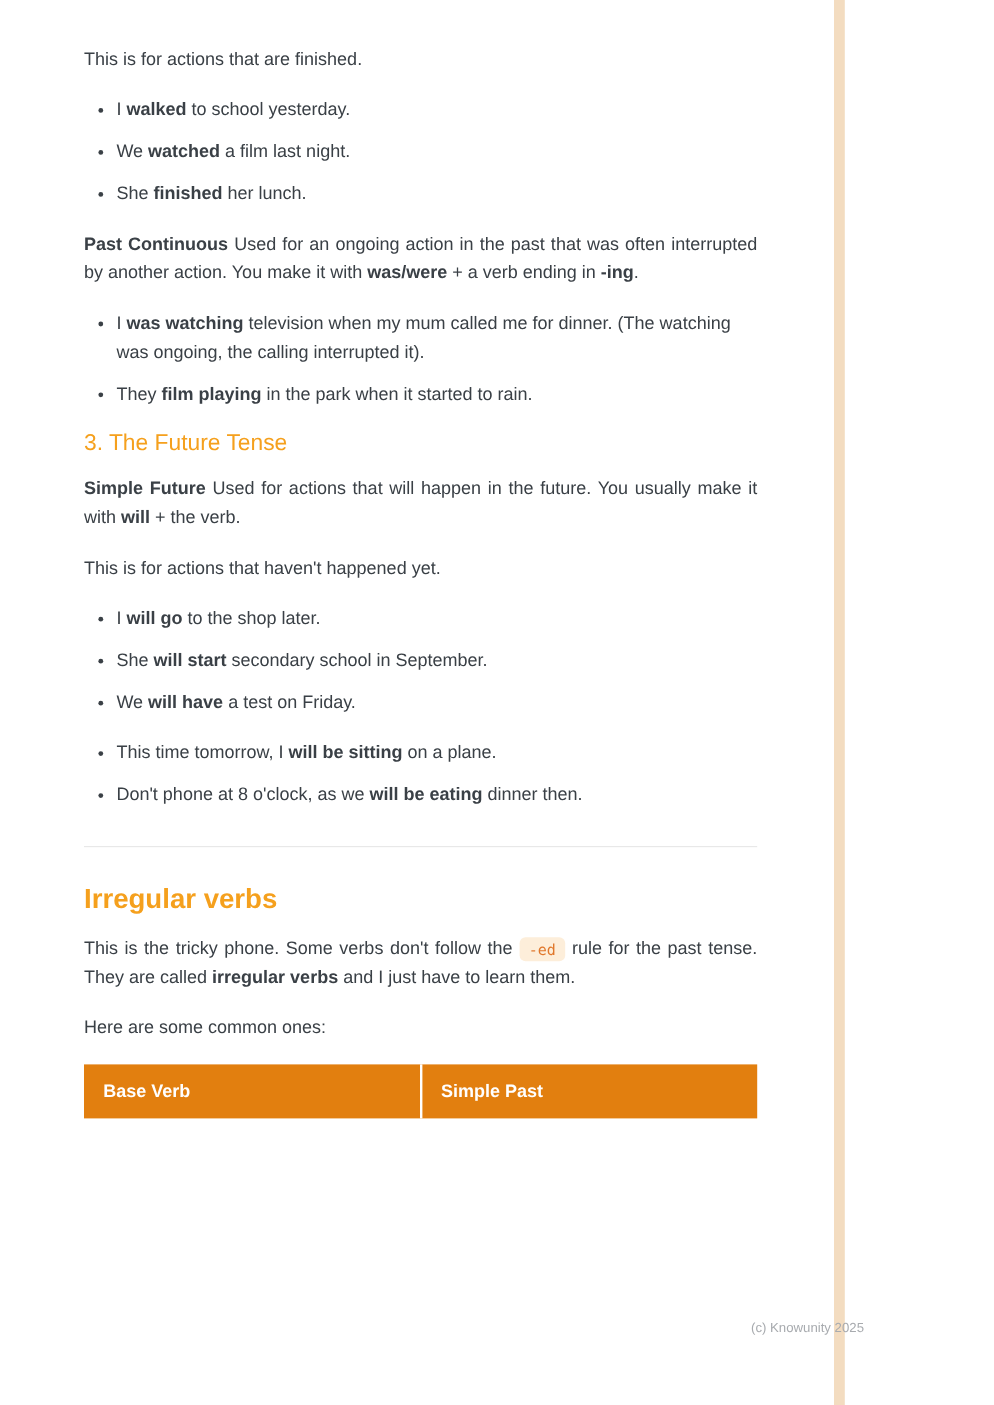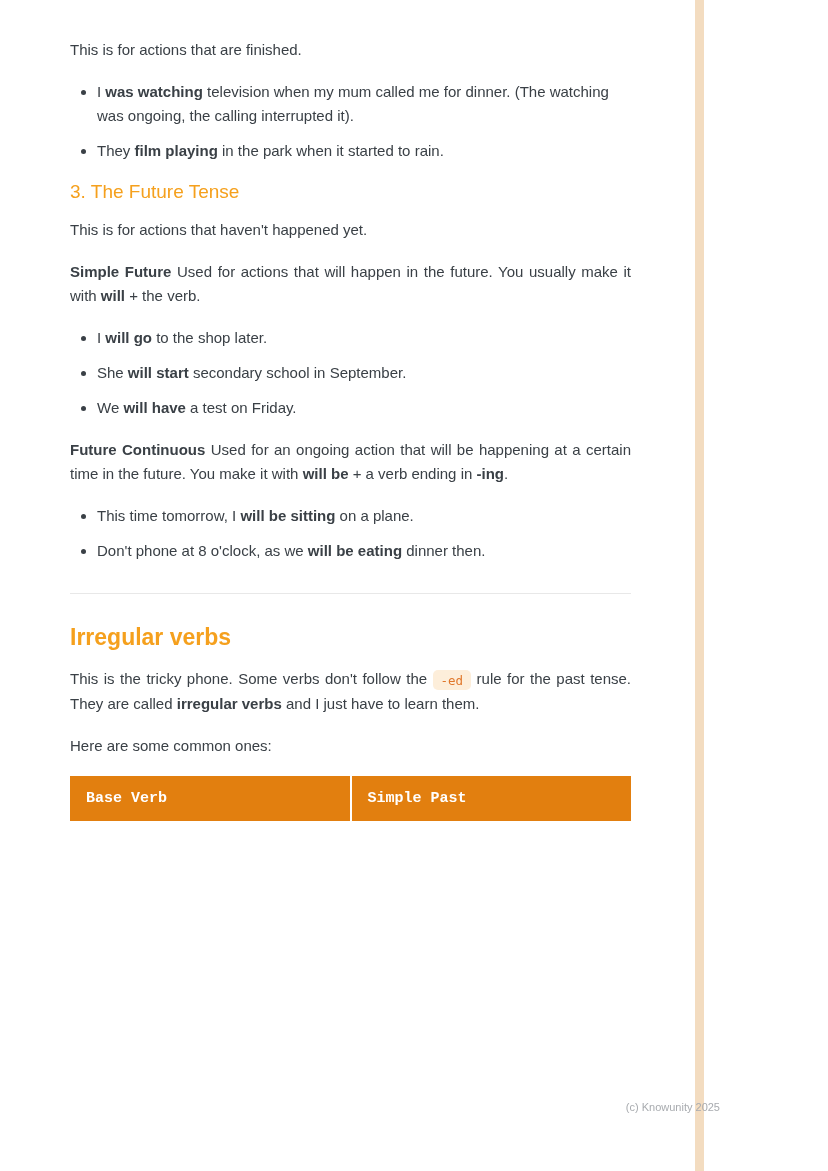--- a/index.html
+++ b/index.html
@@ -76,21 +76,20 @@
     margin-top: 14px;
   }
   table.verb-table th {
     background: var(--table-header-bg, #e27f0f);
     color: var(--table-header-text, #ffffff);
     text-align: left;
     font-size: 15px;
     font-weight: 700;
     padding: 14px 16px;
     width: 50%;
-    font-family: Liberation Mono, monospace;
   }
   table.verb-table th + th {
     border-left: 2px solid #ffffff;
   }
   .edge-bar {
     position: absolute;
     top: 0;
     right: 72px;
     width: 9px;
     height: 100%;
@@ -109,40 +108,45 @@
 </style>
 </head>
 <body>
 
 <div class="page">
   <div class="content">
 
     <p>This is for actions that are finished.</p>
 
 
+    <ul>
+      <li><span>I </span><strong>walked</strong><span> to school yesterday.</span></li>
+      <li><span>We </span><strong>watched</strong><span> a film last night.</span></li>
+      <li><span>She </span><strong>finished</strong><span> her lunch.</span></li>
+    </ul>
 
+    <p><strong>Past Continuous</strong><span> Used for an ongoing action in the past that was often interrupted by another action. You make it with </span><strong>was/were</strong><span> + a verb ending in </span><strong>-ing</strong><span>.</span></p>
 
     <ul>
       <li><span>I </span><strong>was watching</strong><span> television when my mum called me for dinner. (The watching was ongoing, the calling interrupted it).</span></li>
       <li><span>They </span><strong>film playing</strong><span> in the park when it started to rain.</span></li>
     </ul>
 
     <h3 class="sub-heading">3. The Future Tense</h3>
 
+    <p><strong>Simple Future</strong><span> Used for actions that will happen in the future. You usually make it with </span><strong>will</strong><span> + the verb.</span></p>
+
     <p>This is for actions that haven't happened yet.</p>
-
-    <p><strong>Simple Future</strong><span> Used for actions that will happen in the future. You usually make it with </span><strong>will</strong><span> + the verb.</span></p>
 
     <ul>
       <li><span>I </span><strong>will go</strong><span> to the shop later.</span></li>
       <li><span>She </span><strong>will start</strong><span> secondary school in September.</span></li>
       <li><span>We </span><strong>will have</strong><span> a test on Friday.</span></li>
     </ul>
 
-    <p><strong>Future Continuous</strong><span> Used for an ongoing action that will be happening at a certain time in the future. You make it with </span><strong>will be</strong><span> + a verb ending in </span><strong>-ing</strong><span>.</span></p>
 
     <ul>
       <li><span>This time tomorrow, I </span><strong>will be sitting</strong><span> on a plane.</span></li>
       <li><span>Don't phone at 8 o'clock, as we </span><strong>will be eating</strong><span> dinner then.</span></li>
     </ul>
 
     <hr class="section-divider">
 
     <h2 class="main-heading">Irregular verbs</h2>
 

